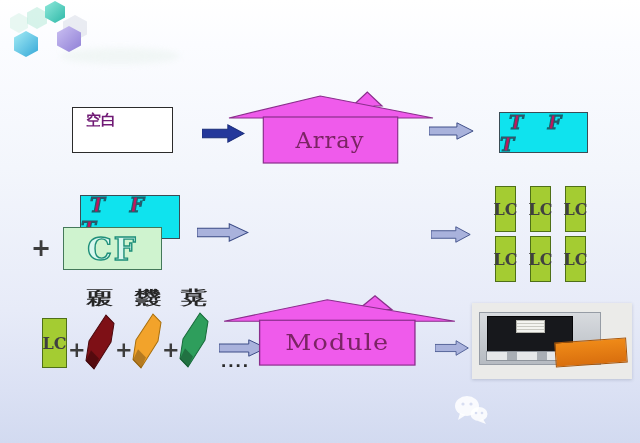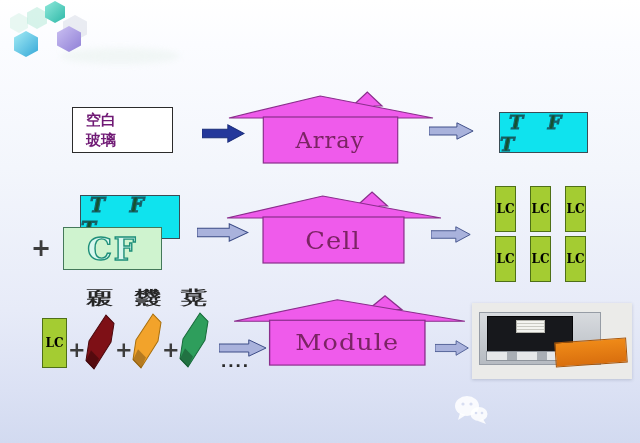--- a/index.html
+++ b/index.html
@@ -25,35 +25,35 @@
     fill:#7b2464;letter-spacing:1px;
   }
   
   .barrow{position:absolute;}
   .barrow svg{width:100%;height:100%;display:block;}
   
   .tftbox{
     position:absolute;background:#0fe3ee;border:1.5px solid #3b4c55;box-sizing:border-box;
     display:flex;align-items:center;justify-content:center;
     font-family:"DejaVu Serif","Liberation Serif",serif;font-style:italic;font-weight:bold;
-    color:#14532d;-webkit-text-stroke:1.2px #17636e;letter-spacing:9px;text-indent:9px;
+    color:#be185d;-webkit-text-stroke:1.2px #17636e;letter-spacing:9px;text-indent:9px;
   }
   .cfbox{
     position:absolute;left:63px;top:227px;width:99px;height:43px;
     background:#cff3cf;border:1.2px solid #44785a;box-sizing:border-box;z-index:3;
     display:flex;align-items:center;justify-content:center;
     font-family:"DejaVu Serif","Liberation Serif",serif;font-weight:bold;
     font-size:31px;color:#d8f7ee;-webkit-text-stroke:1.4px #1f8f7a;letter-spacing:2px;
   }
   
   .lc{
     background:#a4cc32;border:1.5px solid #4f7017;box-sizing:border-box;
     display:flex;align-items:center;justify-content:center;
     font-family:"DejaVu Serif","Liberation Serif",serif;font-weight:bold;
-    font-size:12px;color:#000000;
+    font-size:16px;color:#404040;
   }
   .lcgrid{
     position:absolute;left:495px;top:186px;
     display:grid;grid-template-columns:repeat(3,21px);grid-auto-rows:46px;
     column-gap:14px;row-gap:4px;
   }
   .plus{position:absolute;color:#3c3c3c;font-weight:bold;font-family:"DejaVu Sans",sans-serif;}
   
   .gemlabel{
     position:absolute;width:22px;font-size:17px;font-weight:bold;color:#262626;
@@ -82,21 +82,20 @@
   <div class="swoosh" style="left:60px;top:48px;width:120px;height:16px;background:#e9f2ee;opacity:.55;"></div>
   <div class="hex" style="left:10px;top:13px;width:18px;height:20px;background:#cfefe3;opacity:.45;"></div>
   <div class="hex" style="left:27px;top:7px;width:20px;height:22px;background:#bdebdc;opacity:.6;"></div>
   <div class="hex" style="left:63px;top:15px;width:24px;height:26px;background:#dcdfe9;opacity:.6;"></div>
   <div class="hex" style="left:45px;top:1px;width:20px;height:22px;background:linear-gradient(135deg,#8fe9db,#2eb8a8);"></div>
   <div class="hex" style="left:57px;top:26px;width:24px;height:26px;background:linear-gradient(135deg,#cbc0f2,#8f7fd6);"></div>
   <div class="hex" style="left:14px;top:31px;width:24px;height:26px;background:linear-gradient(135deg,#a5ecf5,#35a8d8);"></div>
 
   <div class="glassbox">
     <div>空白</div>
-    <div>玻璃</div>
   </div>
 
   <div class="barrow" style="left:202px;top:124px;width:43px;height:19px;">
     <svg viewBox="0 0 50 18" preserveAspectRatio="none">
       <polygon points="0,5 30,5 30,0.8 49,9 30,17.2 30,13 0,13" fill="#24389b" stroke="#1a2c7a" stroke-width="1"></polygon>
     </svg>
   </div>
 
   <div class="house" style="left:228px;top:88px;width:206px;height:78px;text-decoration:underline;">
     <svg viewBox="0 0 210 78" preserveAspectRatio="none">
@@ -119,28 +118,20 @@
 
   <div class="tftbox" style="left:80px;top:195px;width:100px;height:44px;font-size:20px;z-index:2;">T F T</div>
   <div class="cfbox">CF</div>
 
   <div class="barrow" style="left:197px;top:223px;width:52px;height:19px;">
     <svg viewBox="0 0 50 18" preserveAspectRatio="none">
       <polygon points="0,5 31,5 31,0.8 49,9 31,17.2 31,13 0,13" fill="#a9b2dc" stroke="#3a4a85" stroke-width="1"></polygon>
     </svg>
   </div>
 
-  <div class="house" style="left:226px;top:188px;width:216px;height:78px;">
-    <svg viewBox="0 0 210 78" preserveAspectRatio="none">
-      <polygon points="135,40 135,18 127,18 142,4 157,18 149,18 149,40" fill="#ef5beb" stroke="#8a2e8c" stroke-width="1.2"></polygon>
-      <polygon points="1,30 94,8 209,30" fill="#ef5beb" stroke="#8a2e8c" stroke-width="1.2"></polygon>
-      <rect x="36" y="29" width="137" height="46" fill="#ef5beb" stroke="#8a2e8c" stroke-width="1.2"></rect>
-      <text class="house-text" x="104" y="61" text-anchor="middle" font-size="25">Cell</text>
-    </svg>
-  </div>
 
   <div class="barrow" style="left:431px;top:226px;width:40px;height:17px;">
     <svg viewBox="0 0 50 18" preserveAspectRatio="none">
       <polygon points="0,5 31,5 31,0.8 49,9 31,17.2 31,13 0,13" fill="#a9b2dc" stroke="#3a4a85" stroke-width="1"></polygon>
     </svg>
   </div>
 
   <div class="lcgrid">
     <div class="lc">LC</div>
     <div class="lc">LC</div>
@@ -184,21 +175,21 @@
   </div>
 
   <div class="barrow" style="left:219px;top:339px;width:48px;height:18px;">
     <svg viewBox="0 0 50 18" preserveAspectRatio="none">
       <polygon points="0,5 31,5 31,0.8 49,9 31,17.2 31,13 0,13" fill="#a9b2dc" stroke="#3a4a85" stroke-width="1"></polygon>
     </svg>
   </div>
 
   <div class="dots">....</div>
 
-  <div class="house" style="left:233px;top:292px;width:233px;height:76px;text-align:center;">
+  <div class="house" style="left:223px;top:292px;width:233px;height:76px;text-align:center;">
     <svg viewBox="0 0 210 78" preserveAspectRatio="none">
       <polygon points="130,40 130,18 122,18 137,4 152,18 144,18 144,40" fill="#ef5beb" stroke="#8a2e8c" stroke-width="1.2"></polygon>
       <polygon points="1,30 94,8 209,30" fill="#ef5beb" stroke="#8a2e8c" stroke-width="1.2"></polygon>
       <rect x="33" y="29" width="140" height="46" fill="#ef5beb" stroke="#8a2e8c" stroke-width="1.2"></rect>
       <text class="house-text" x="103" y="60" text-anchor="middle" font-size="23">Module</text>
     </svg>
   </div>
 
   <div class="barrow" style="left:435px;top:340px;width:34px;height:16px;">
     <svg viewBox="0 0 50 18" preserveAspectRatio="none">

